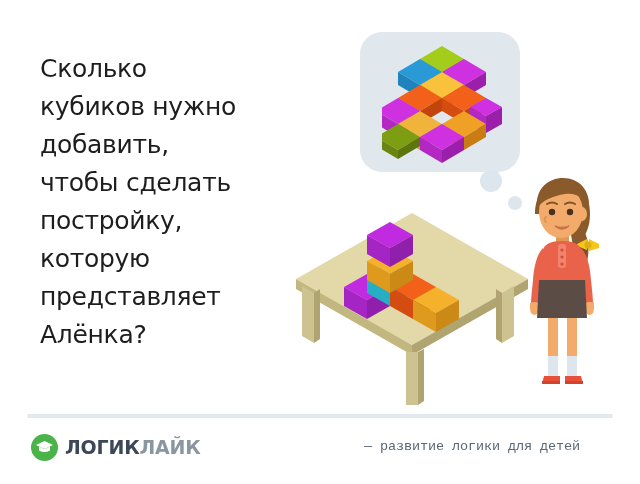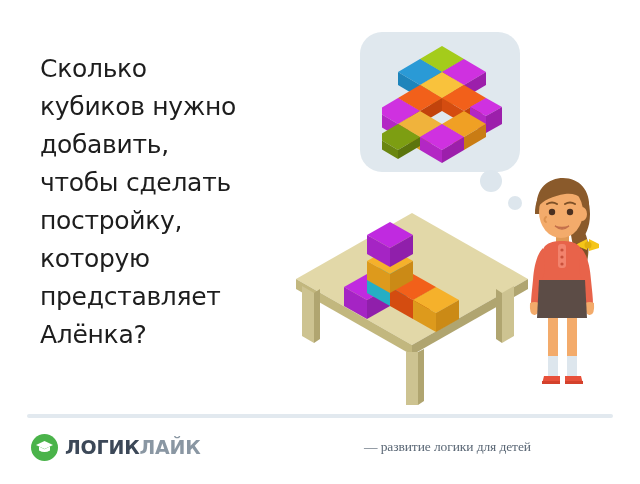--- a/index.html
+++ b/index.html
@@ -141,21 +141,21 @@
     font-size: 13.5px;
     font-weight: bold;
     color: #3c4858;
     letter-spacing: -0.2px;
     white-space: nowrap;
   }
   .footer-tagline {
     position: absolute;
     left: 364px;
     top: 15px;
-    font-family: Liberation Serif, serif;
+    font-family: Liberation Mono, monospace;
     font-size: 13.5px;
     font-weight: 400;
     color: #5a6775;
     letter-spacing: -0.1px;
     white-space: nowrap;
   }
 </style>
 </head>
 <body>
 

